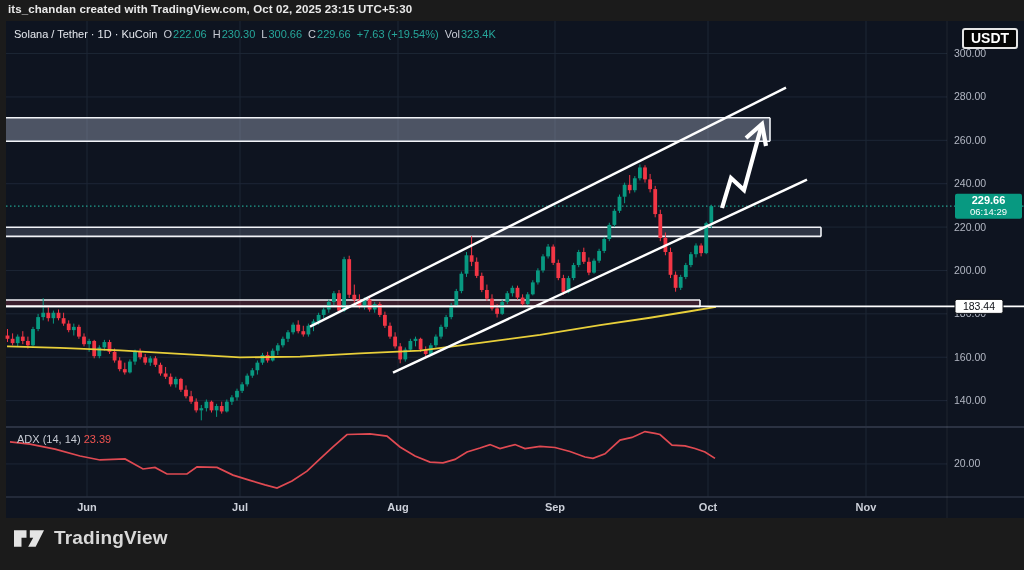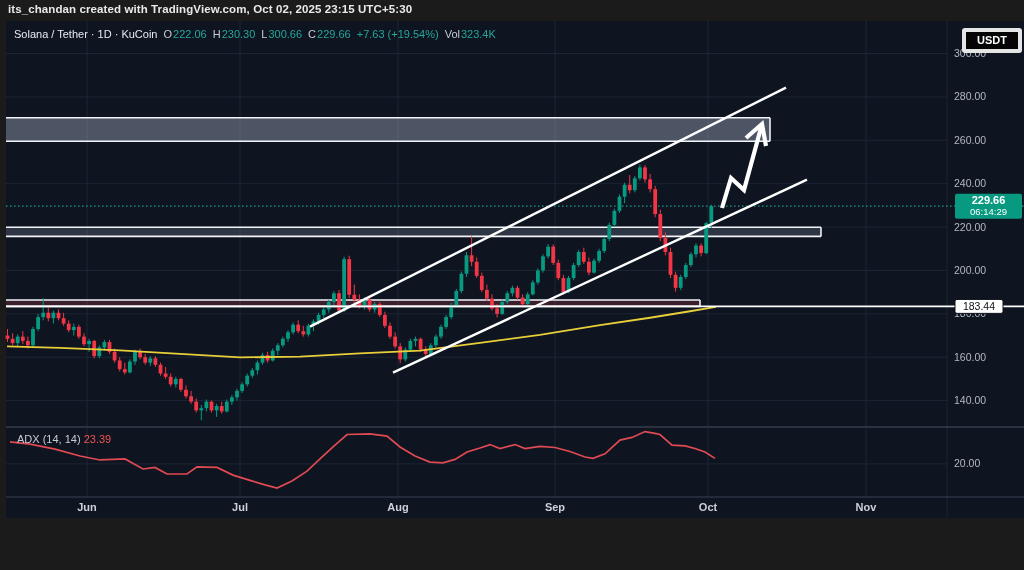--- a/index.html
+++ b/index.html
@@ -12,21 +12,21 @@
   .legend .sym{color:#e6e9ef;}
   .legend .lbl{color:#c7cbd4;}
   .legend .val{color:#26a69a;}
   .legend .pair .lbl{margin-right:1px;}
   .legend .ema-lbl{color:#b9bec9;}
   .legend .ema-val{color:#e8cf3a;font-weight:bold;}
   .adx-legend{position:absolute;left:17px;top:433px;font-size:11px;}
   .adx-legend .lbl{color:#c7cbd4;}
   .adx-legend .val{color:#ef5350;}
   .usdt-btn{position:absolute;left:962px;top:28px;width:52px;height:17px;background:#050505;
-     border:4px solid #e5e5e5;border-radius:3px;color:#fff;font-size:11px;font-weight:bold;
+     border:2px solid #e5e5e5;border-radius:3px;color:#fff;font-size:14px;font-weight:bold;
      text-align:center;line-height:17px;cursor:pointer;}
   .footer-logo{position:absolute;left:14px;top:527px;display:flex;align-items:center;gap:10px;color:#d9d9d9;}
   .footer-logo .word{font-size:19px;font-weight:bold;letter-spacing:.2px;}
 </style>
 </head>
 <body>
 
 <div id="app">
 
   <div class="topbar">its_chandan created with TradingView.com, Oct 02, 2025 23:15 UTC+5:30</div>
@@ -405,14 +405,21 @@
     </div>
   </div>
 
   <div class="adx-legend">
     <span class="lbl">ADX (14, 14)</span>
     <span class="val">23.39</span>
   </div>
 
   <div class="usdt-btn">USDT</div>
 
+  <div class="footer-logo">
+    <svg width="30" height="21" viewBox="0 0 36 20">
+      <polygon points="0,0 15,0 15,9 9,9 9,20 0,20 0,9" fill="#e4e4e4"></polygon>
+      <polygon points="19,0 36,0 26,20 17,20 23,9 19,9" fill="#e4e4e4"></polygon>
+    </svg>
+    <span class="word">TradingView</span>
+  </div>
 
 </div>
 
 </body></html>

